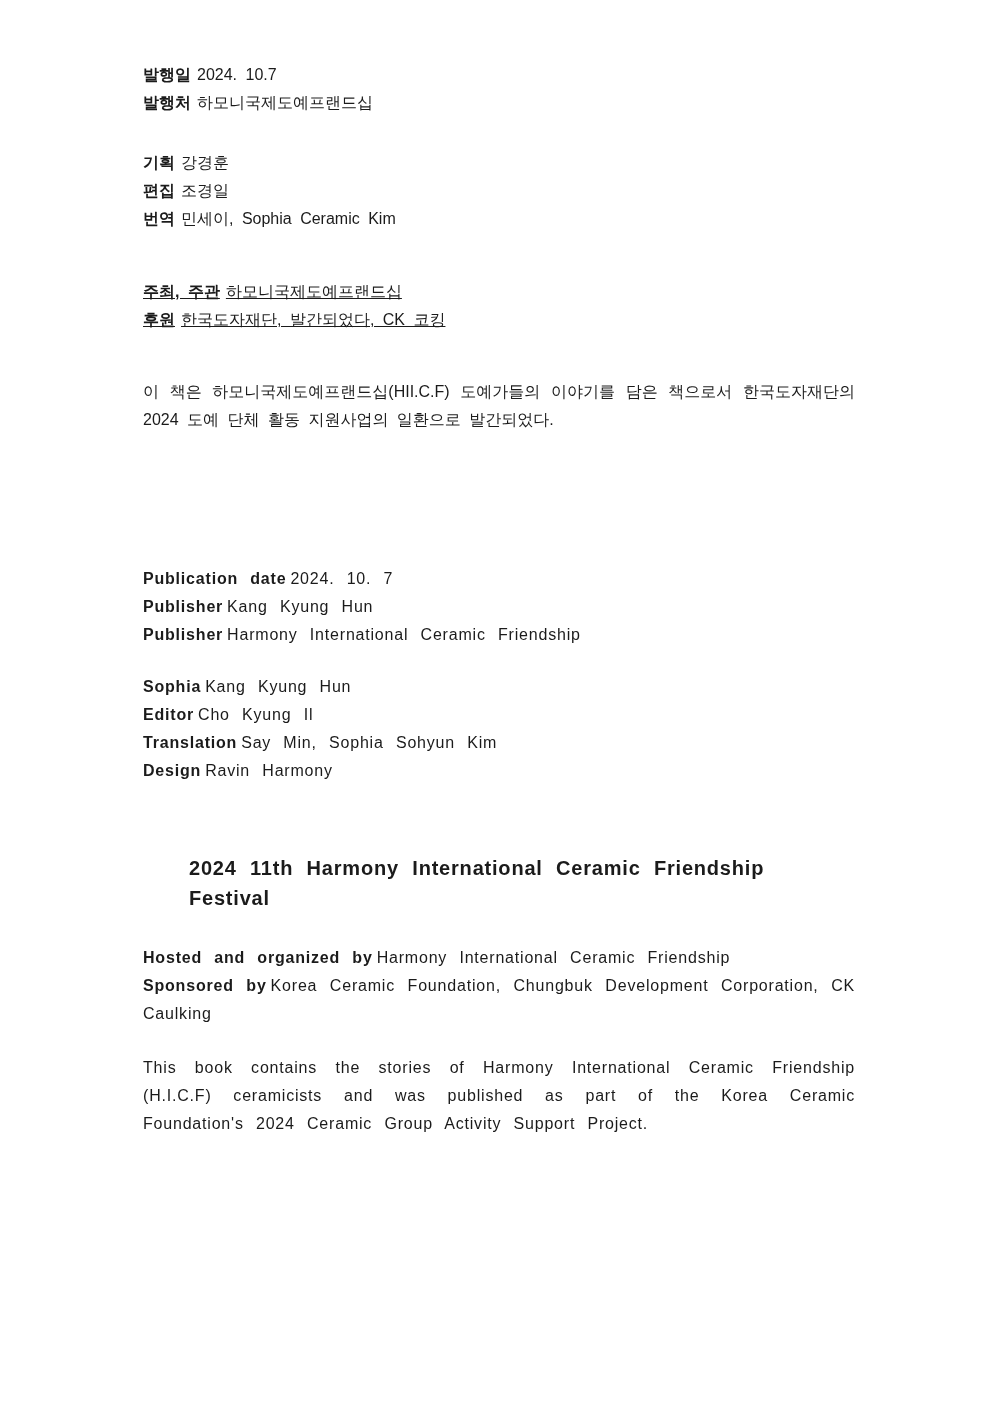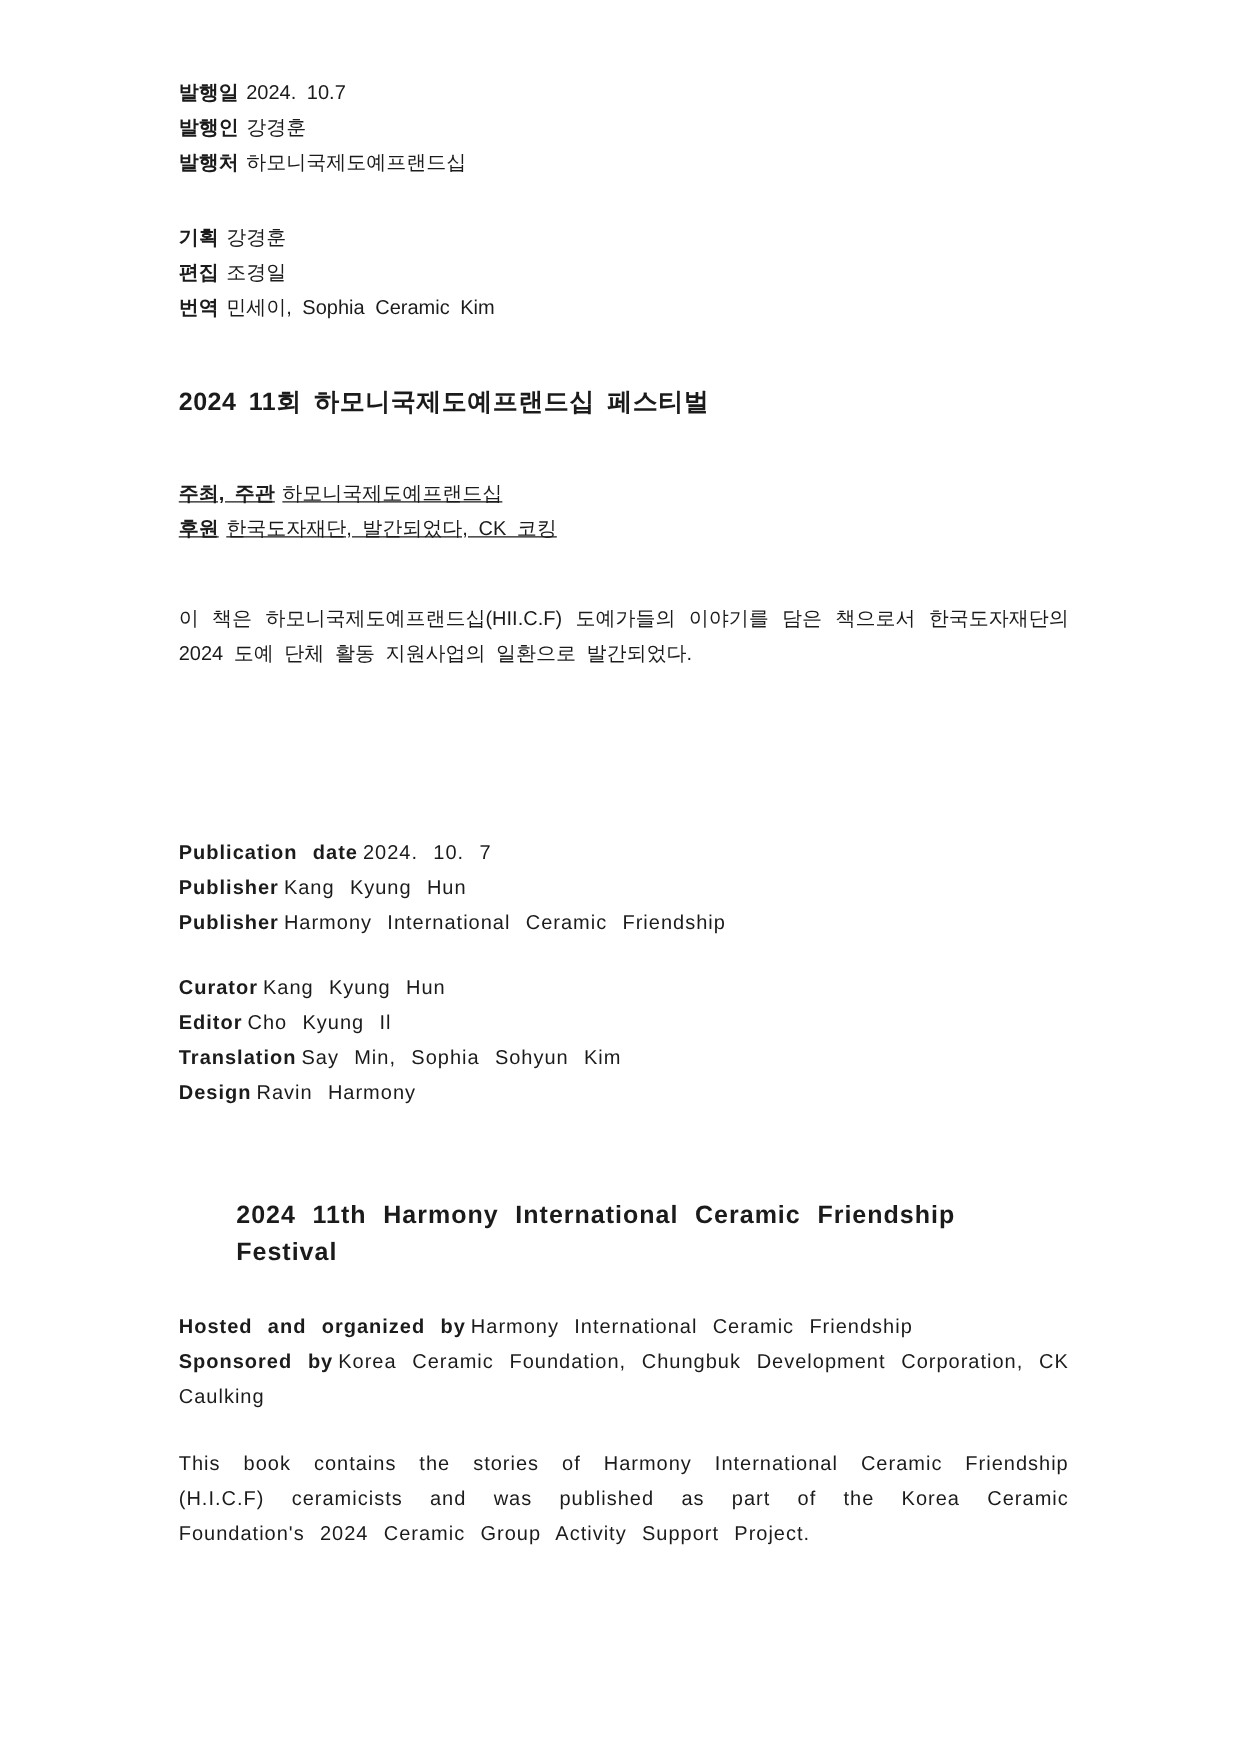--- a/index.html
+++ b/index.html
@@ -53,36 +53,34 @@
 </style>
 </head>
 <body>
 
 <div class="page">
 
   <section class="block">
 
       <p class="row"><span class="label">발행일</span><span class="value">2024. 10.7</span></p>
 
-      <p class="row"><span class="label">발행인</span><span class="value">강경훈</span></p>
 
       <p class="row"><span class="label">발행처</span><span class="value">하모니국제도예프랜드십</span></p>
     </section>
 
   <section class="block m-credits-ko">
 
       <p class="row"><span class="label">기획</span><span class="value">강경훈</span></p>
 
       <p class="row"><span class="label">편집</span><span class="value">조경일</span></p>
 
       <p class="row"><span class="label">번역</span><span class="value">민세이, Sophia Ceramic Kim</span></p>
 
     </section>
 
-  <h1 class="title m-title-ko">2024 11회 하모니국제도예프랜드십 페스티벌</h1>
 
   <section class="block m-org-ko">
 
       <p class="row"><span class="label">주최, 주관</span><span class="value">하모니국제도예프랜드십</span></p>
 
       <p class="row"><span class="label">후원</span><span class="value">한국도자재단, 발간되었다, CK 코킹</span></p>
     </section>
 
   <p class="just ko-text m-desc-ko">이 책은 하모니국제도예프랜드십(HII.C.F) 도예가들의 이야기를 담은 책으로서 한국도자재단의 2024 도예 단체 활동 지원사업의 일환으로 발간되었다.</p>
 
@@ -90,21 +88,21 @@
 
       <p class="row"><span class="label">Publication date</span><span class="value">2024. 10. 7</span></p>
 
       <p class="row"><span class="label">Publisher</span><span class="value">Kang Kyung Hun</span></p>
 
       <p class="row"><span class="label">Publisher</span><span class="value">Harmony International Ceramic Friendship</span></p>
     </section>
 
   <section class="block en m-credits-en">
 
-      <p class="row"><span class="label">Curator</span><span class="value">Kang Kyung Hun</span></p>
+      <p class="row"><span class="label">Sophia</span><span class="value">Kang Kyung Hun</span></p>
 
       <p class="row"><span class="label">Editor</span><span class="value">Cho Kyung Il</span></p>
 
       <p class="row"><span class="label">Translation</span><span class="value">Say Min, Sophia Sohyun Kim</span></p>
 
       <p class="row"><span class="label">Design</span><span class="value">Ravin Harmony</span></p>
     </section>
 
   <h1 class="title en m-title-en">2024 11th Harmony International Ceramic Friendship Festival</h1>
 

